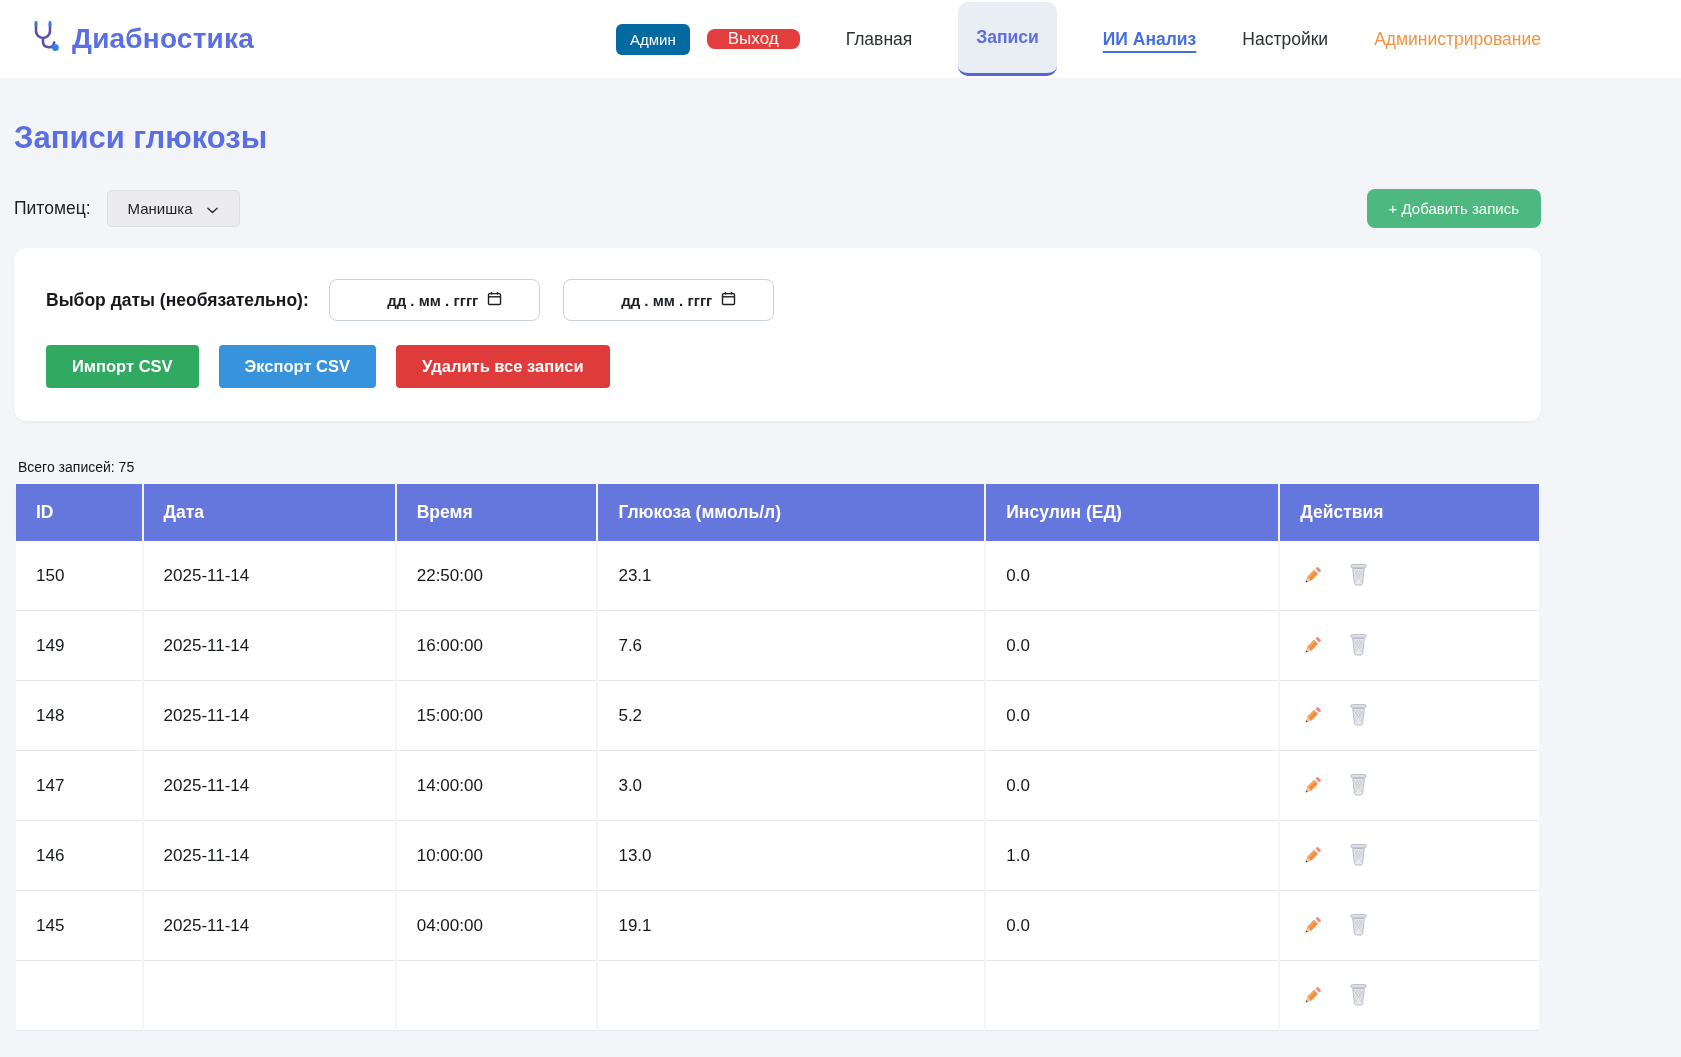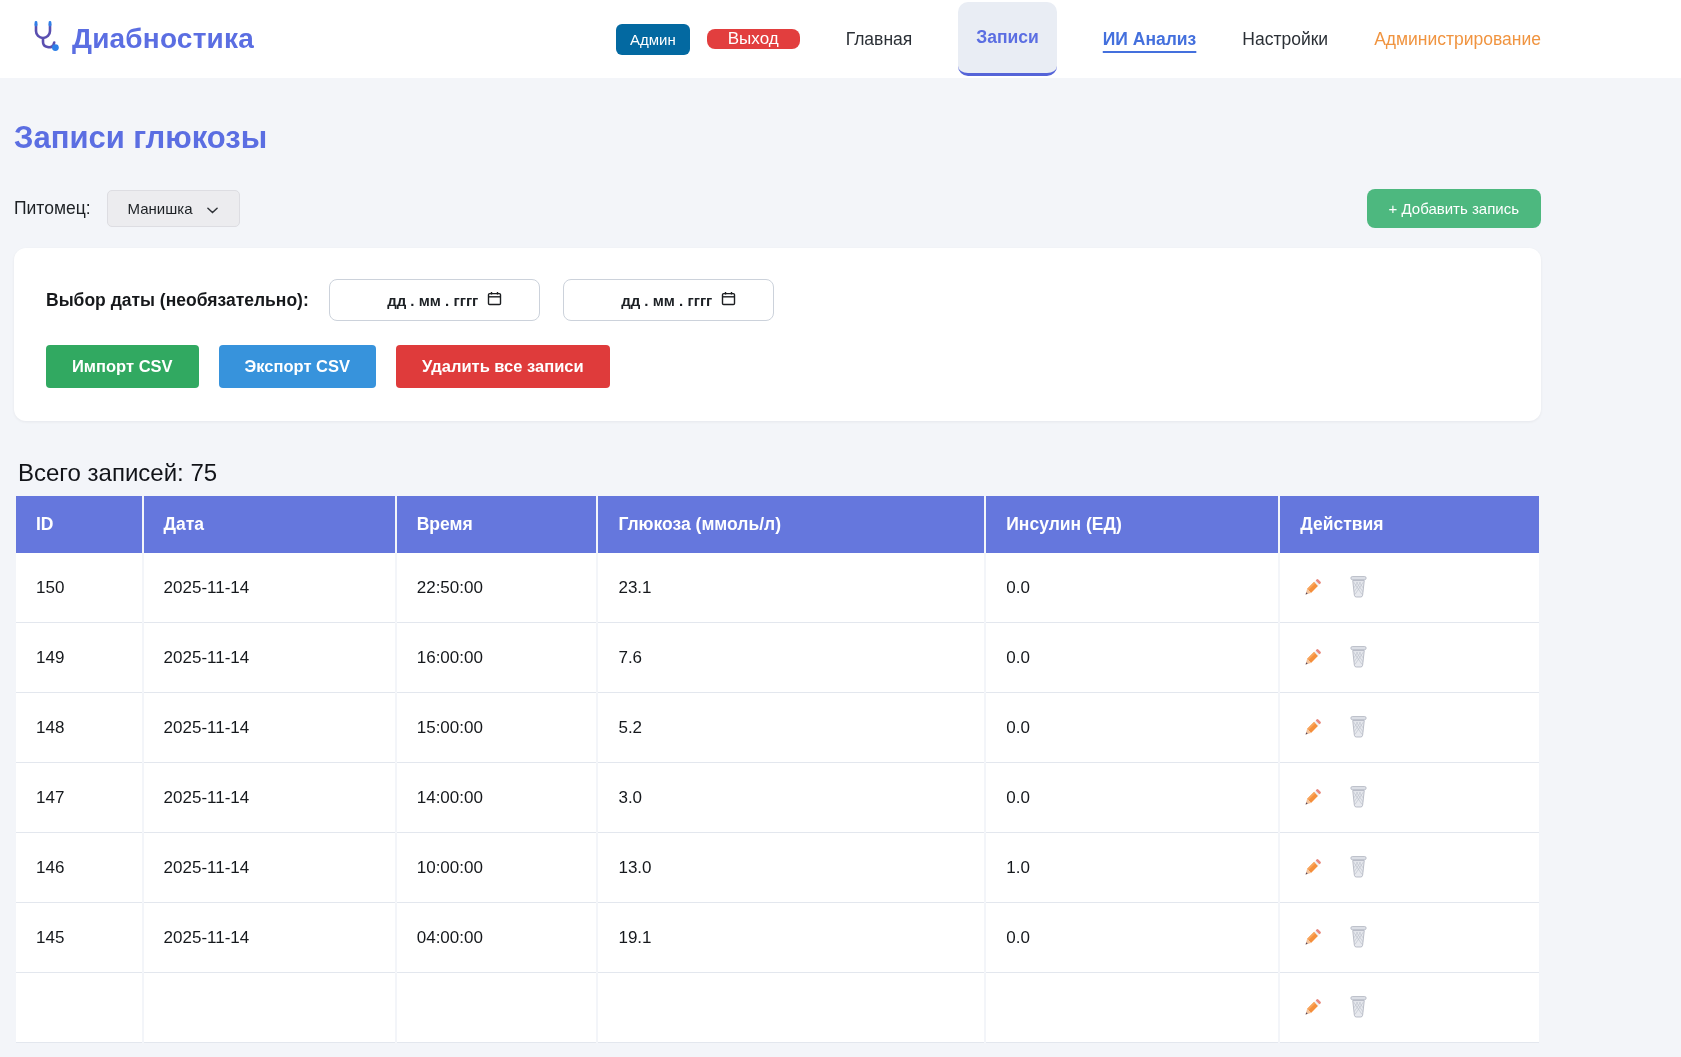--- a/index.html
+++ b/index.html
@@ -67,21 +67,21 @@
   .btn-row { display: flex; gap: 20px; margin-top: 24px; }
   .btn-row button {
     border: none; border-radius: 4px; color: #fff; font-size: 16.5px; font-weight: 600;
     padding: 12px 26px; cursor: pointer; font-family: "Liberation Sans", sans-serif;
   }
   .btn-import { background: #31a961; }
   .btn-export { background: #3793dc; font-weight: 700; }
   .btn-delete { background: #df3b3b; font-weight: 500; }
 
   
-  .total-label { margin-top: 38px; font-size: 24px; color: #111318; padding-left: 4px; }
+  .total-label { margin-top: 38px; font-size: 14px; color: #111318; padding-left: 4px; }
   table.records { width: 100%; margin-top: 9px; border-collapse: separate; border-spacing: 2px 0; }
   table.records th {
     background: #6577dd; color: #fff; text-align: left; font-size: 17.5px; font-weight: 600;
     padding: 18px 20px; height: 57px;
   }
   table.records td {
     background: #fff; height: 70px; padding: 0 20px; font-size: 17px; color: #15181c;
     border-bottom: 1px solid #e3e7ee; vertical-align: middle;
   }
   .actions-cell { white-space: nowrap; }

